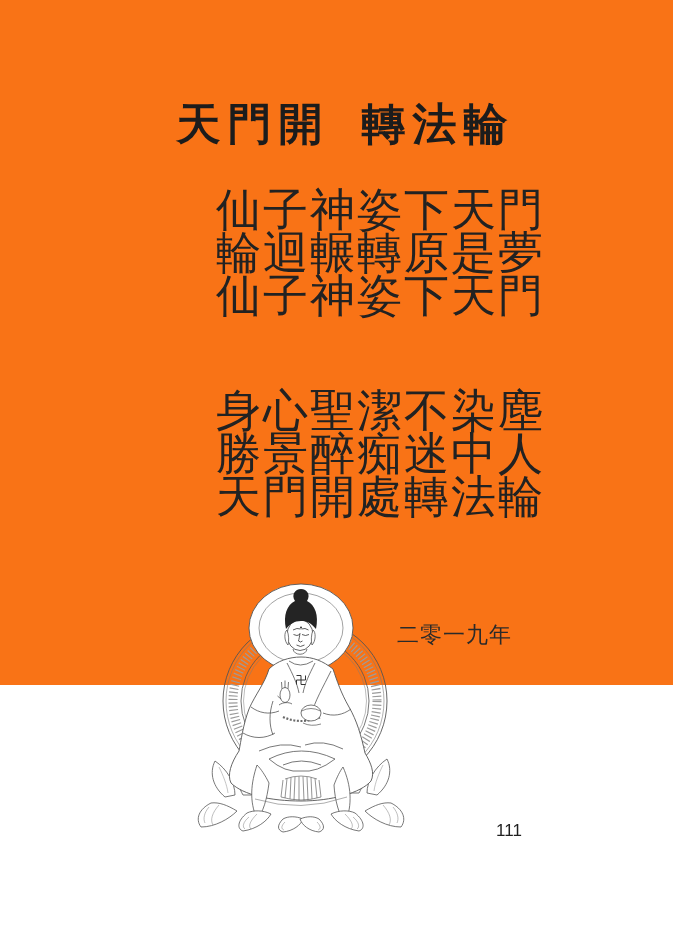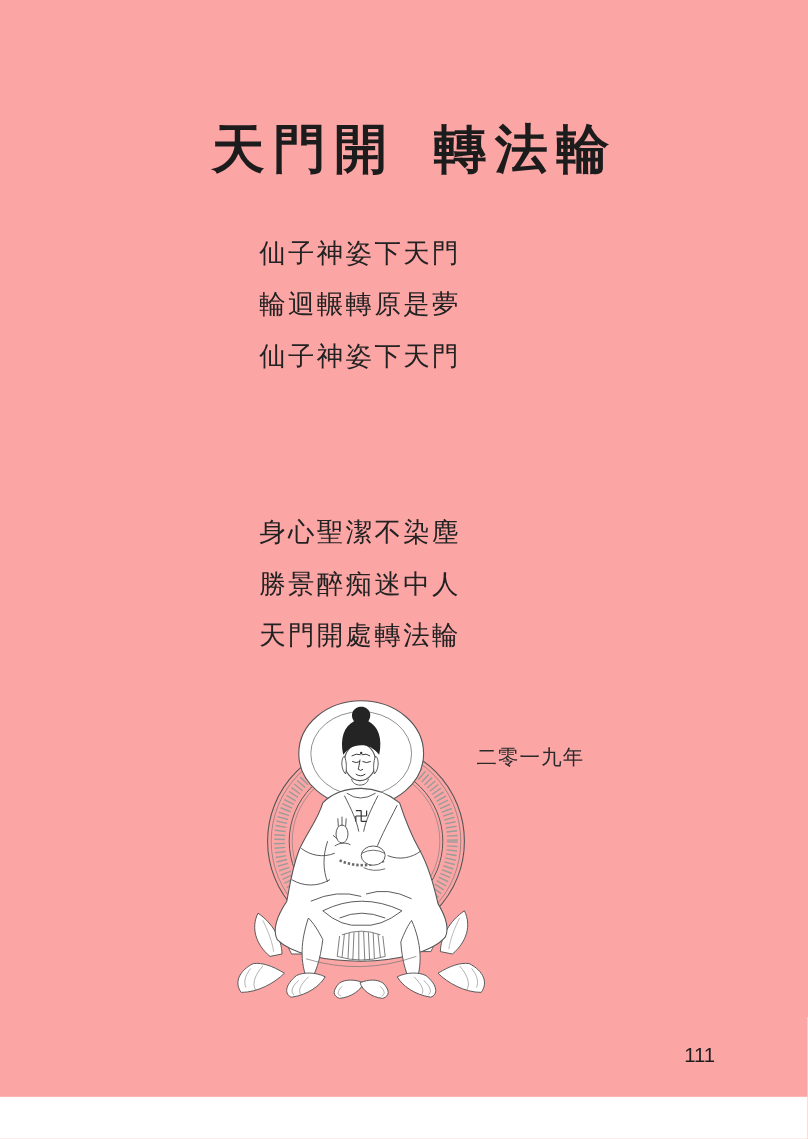--- a/index.html
+++ b/index.html
@@ -6,73 +6,73 @@
   html, body { width: 673px; height: 949px; }
   body {
     background: #ffffff;
     font-family: "Liberation Serif", "DejaVu Serif", serif;
     color: #1e1e1e;
     overflow: hidden;
   }
   .page {
     position: relative;
     width: 673px;
-    height: 914px;
-    background: #fca5a5;
+    height: 685px;
+    background: #f97316;
   }
   .page-title {
     position: absolute;
     left: 0;
     top: 101px;
     width: 691px;           
     text-align: center;
     font-size: 44px;
     font-weight: 700;
     letter-spacing: 7px;
     word-spacing: 14px;
     line-height: 1.1;
     color: #1c1c1c;
     white-space: nowrap;
   }
   .stanza {
     position: absolute;
     left: 216px;
-    font-size: 22px;
+    font-size: 45px;
     font-weight: 500;
     color: #222222;
     letter-spacing: 2px;
     line-height: 43px;
     white-space: nowrap;
   }
   .stanza-1 { top: 189px; }
-  .stanza-2 { top: 390px; margin-top: 32px; }
+  .stanza-2 { top: 390px; }
   .poem-line { display: block; height: 43px; }
   .illustration {
     position: absolute;
     left: 195px;
     top: 583px;
     width: 212px;
     height: 250px;
   }
   .inscription-date {
     position: absolute;
     left: 397px;
     top: 620px;
-    font-size: 17px;
+    font-size: 22px;
     letter-spacing: 1px;
     color: #2a2a2a;
     white-space: nowrap;
     text-align: center;
   }
   .page-number {
     position: absolute;
     left: 496px;
-    top: 870px;
+    top: 821px;
     width: 100px;
-    text-align: right;
+    text-align: left;
     font-family: "Liberation Sans", "DejaVu Sans", sans-serif;
     font-size: 17px;
     color: #1f1f1f;
   }
 </style>
 </head>
 <body>
 
 <div class="page">
 

